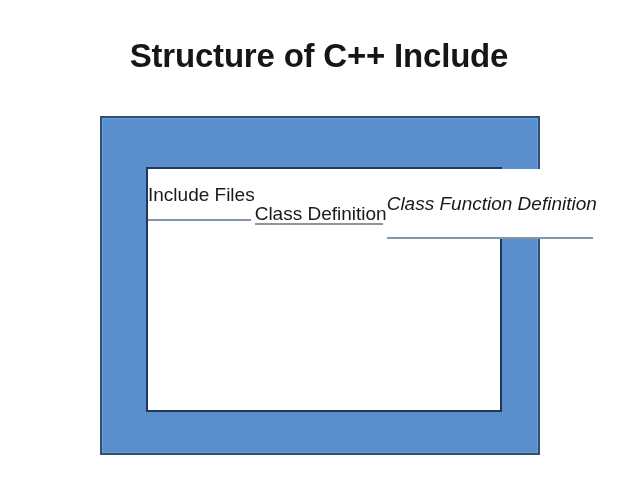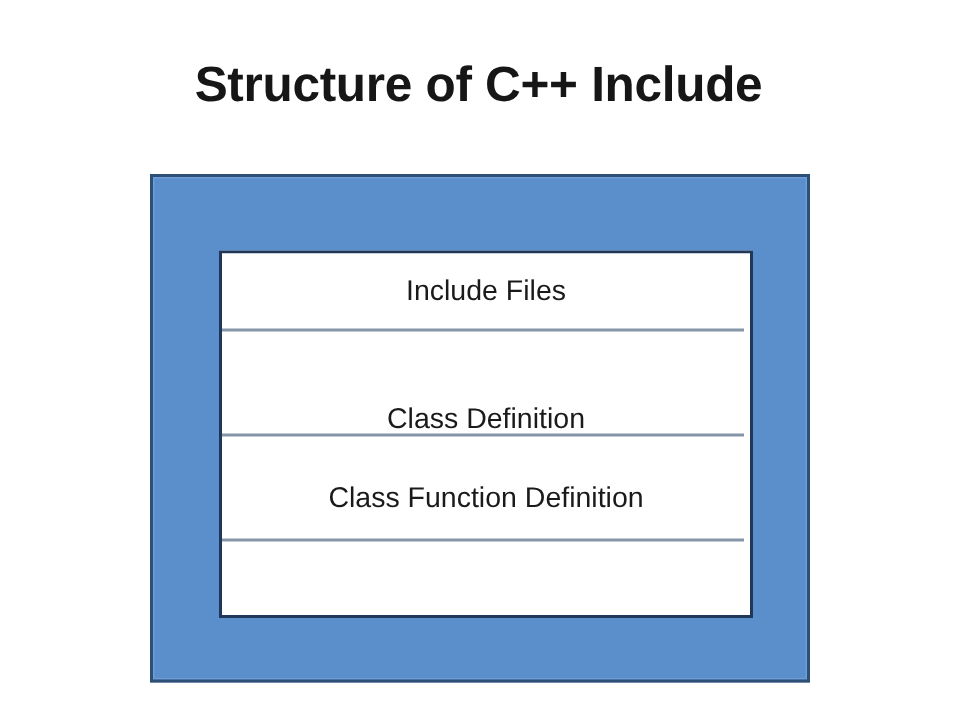--- a/index.html
+++ b/index.html
@@ -56,22 +56,21 @@
   #inner-box {
     position: absolute;
     left: 44px;
     top: 49px;
     width: 356px;
     height: 245px;
     box-sizing: border-box;
     background: #ffffff;
     border: 2px solid #20375a;
     display: flex;
-    flex-direction: column;
-    gap: 14px;
+    flex-direction: row;
   }
 
   .struct-row {
     position: relative;
     display: flex;
     align-items: center;
     justify-content: center;
     box-sizing: border-box;
     background: #ffffff;
   }
@@ -90,21 +89,21 @@
     position: absolute;
     left: 0px;
     right: 4px;
     bottom: 0;
     height: 2px;
     background: #8596a8;
   }
 
   .row-0 { height: 52px; }
   .row-1 { height: 56px; align-items: flex-end; }
-  .row-2 { height: 56px; }
+  .row-2 { height: 70px; font-style: italic; }
   .row-3 { height: 63px; }
 </style>
 </head>
 <body>
 
 <div id="slide">
 
   <div id="slide-title">Structure of C++ Include</div>
 
   <div id="outer-frame">

